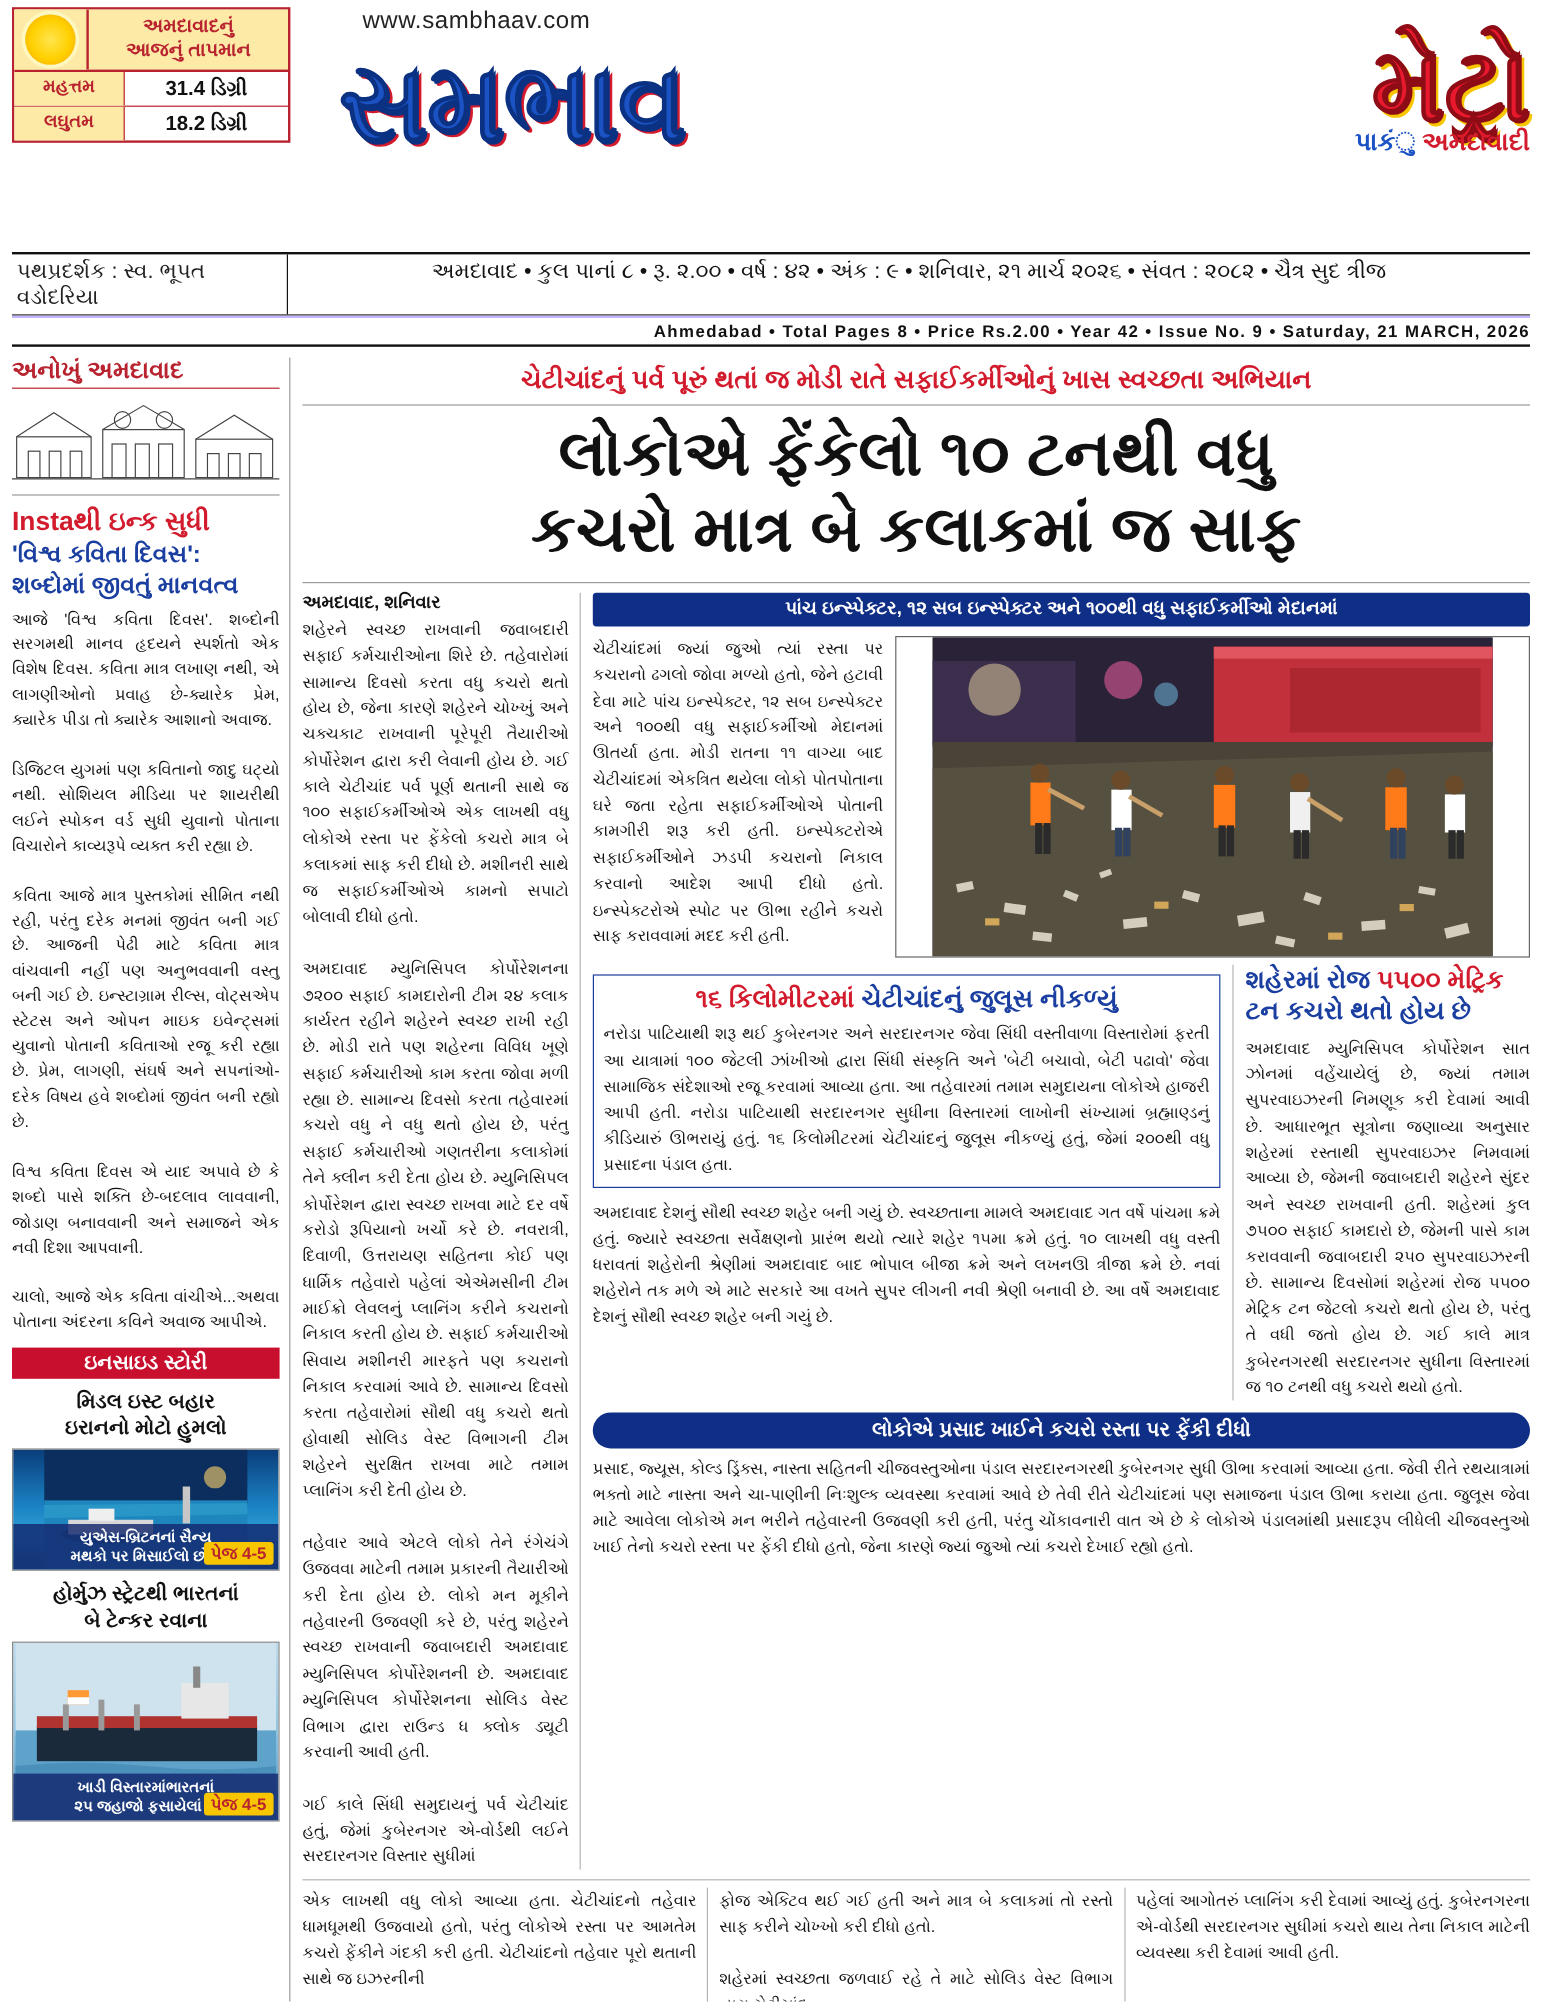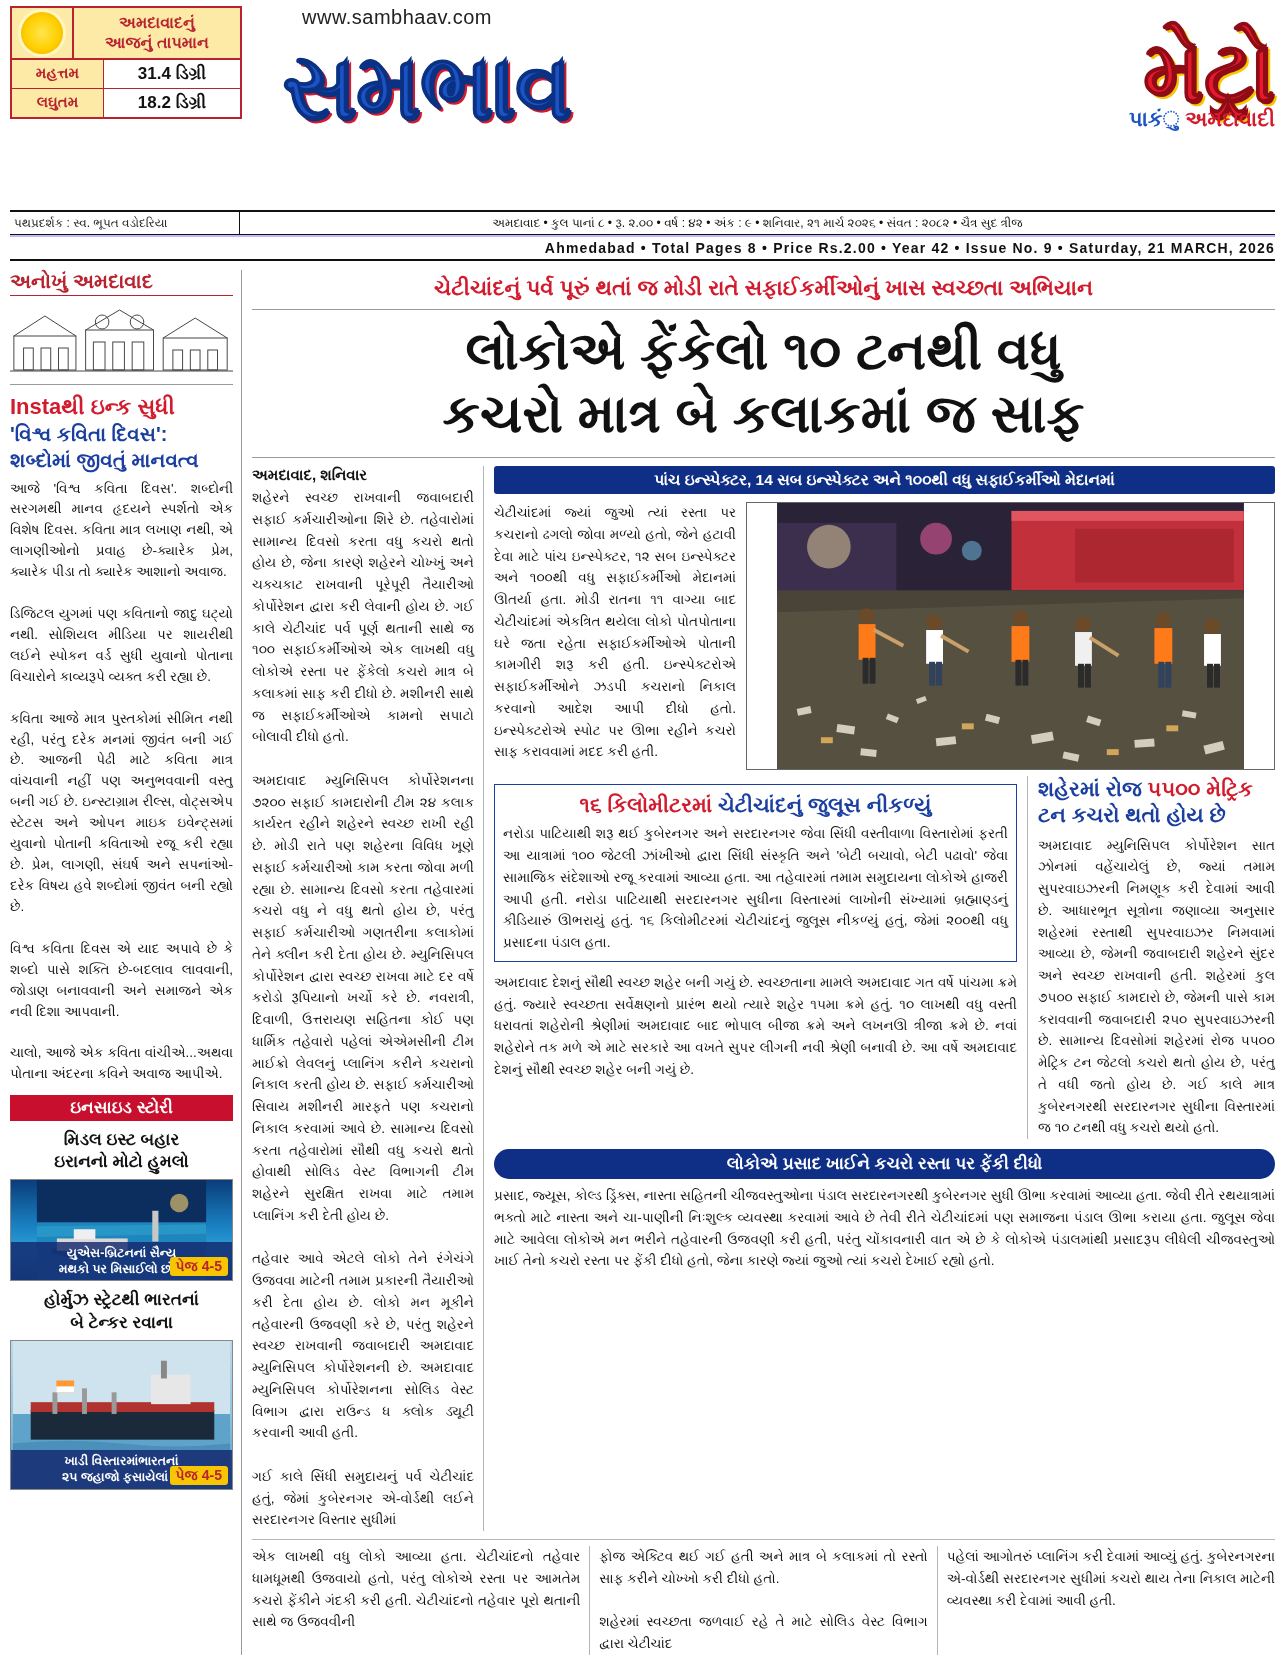--- a/index.html
+++ b/index.html
@@ -45,21 +45,21 @@
   }
   .logo-metro {
     font-size:86px; font-weight:bold; line-height:.95;
     color:#e8192c;
     text-shadow: 2px 2px 0 #8d0c16, 4px 4px 0 #f7c600;
     -webkit-text-stroke:1px #8d0c16;
   }
   .logo-sub { text-align:right; font-size:21px; font-weight:bold; color:#d21b2c; margin-top:-6px; }
   .logo-sub .b { color:#1b53c4; }
 
-  .mast-meta { border-top:2px solid #111; border-bottom:1px solid #111; display:flex; font-size:12px; margin-top:4px; }
+  .mast-meta { border-top:2px solid #111; border-bottom:1px solid #111; display:flex; font-size:18px; margin-top:4px; }
   .meta-left { width:230px; padding:4px 4px; border-right:1px solid #111; color:#222; }
   .meta-right { flex:1; padding:4px 6px; text-align:center; }
   .meta-line2 { border-top:2px solid #c4b5fd; border-bottom:2px solid #111; text-align:right; font-size:14px; letter-spacing:1.2px; padding:3px 0;font-weight:bold; }
 
   
   .body-wrap { display:flex; margin-top:9px;justify-content:flex-end; }
   .left-col { width:232px; padding-right:8px; border-right:1px solid #9a9a9a; }
   .right-col { flex:1; padding-left:10px; }
 
   .lc-title { color:#b8232f; font-size:20px; font-weight:bold; border-bottom:1px solid #b8232f; padding-bottom:2px; }
@@ -278,21 +278,21 @@
 
 અમદાવાદ મ્યુનિસિપલ કોર્પોરેશનના ૭૨૦૦ સફાઈ કામદારોની ટીમ ૨૪ કલાક કાર્યરત રહીને શહેરને સ્વચ્છ રાખી રહી છે. મોડી રાતે પણ શહેરના વિવિધ ખૂણે સફાઈ કર્મચારીઓ કામ કરતા જોવા મળી રહ્યા છે. સામાન્ય દિવસો કરતા તહેવારમાં કચરો વધુ ને વધુ થતો હોય છે, પરંતુ સફાઈ કર્મચારીઓ ગણતરીના કલાકોમાં તેને ક્લીન કરી દેતા હોય છે. મ્યુનિસિપલ કોર્પોરેશન દ્વારા સ્વચ્છ રાખવા માટે દર વર્ષે કરોડો રૂપિયાનો ખર્ચો કરે છે. નવરાત્રી, દિવાળી, ઉત્તરાયણ સહિતના કોઈ પણ ધાર્મિક તહેવારો પહેલાં એએમસીની ટીમ માઈક્રો લેવલનું પ્લાનિંગ કરીને કચરાનો નિકાલ કરતી હોય છે. સફાઈ કર્મચારીઓ સિવાય મશીનરી મારફતે પણ કચરાનો નિકાલ કરવામાં આવે છે. સામાન્ય દિવસો કરતા તહેવારોમાં સૌથી વધુ કચરો થતો હોવાથી સોલિડ વેસ્ટ વિભાગની ટીમ શહેરને સુરક્ષિત રાખવા માટે તમામ પ્લાનિંગ કરી દેતી હોય છે.
 
 તહેવાર આવે એટલે લોકો તેને રંગેચંગે ઉજવવા માટેની તમામ પ્રકારની તૈયારીઓ કરી દેતા હોય છે. લોકો મન મૂકીને તહેવારની ઉજવણી કરે છે, પરંતુ શહેરને સ્વચ્છ રાખવાની જવાબદારી અમદાવાદ મ્યુનિસિપલ કોર્પોરેશનની છે. અમદાવાદ મ્યુનિસિપલ કોર્પોરેશનના સોલિડ વેસ્ટ વિભાગ દ્વારા રાઉન્ડ ધ ક્લોક ડ્યૂટી કરવાની આવી હતી.
 
 ગઈ કાલે સિંધી સમુદાયનું પર્વ ચેટીચાંદ હતું, જેમાં કુબેરનગર એ-વોર્ડથી લઈને સરદારનગર વિસ્તાર સુધીમાં</div>
         </div>
 
         <div class="c23">
 
-          <div class="blue-strip">પાંચ ઇન્સ્પેક્ટર, 14 સબ ઇન્સ્પેક્ટર અને ૧૦૦થી વધુ સફાઈકર્મીઓ મેદાનમાં</div>
+          <div class="blue-strip">પાંચ ઇન્સ્પેક્ટર, ૧૨ સબ ઇન્સ્પેક્ટર અને ૧૦૦થી વધુ સફાઈકર્મીઓ મેદાનમાં</div>
 
           <div class="subcols" style="margin-top:8px;">
             <div class="sc-left" style="width:252px;flex:none;">
               <div class="txt">ચેટીચાંદમાં જ્યાં જુઓ ત્યાં રસ્તા પર કચરાનો ઢગલો જોવા મળ્યો હતો, જેને હટાવી દેવા માટે પાંચ ઇન્સ્પેક્ટર, ૧૨ સબ ઇન્સ્પેક્ટર અને ૧૦૦થી વધુ સફાઈકર્મીઓ મેદાનમાં ઊતર્યા હતા. મોડી રાતના ૧૧ વાગ્યા બાદ ચેટીચાંદમાં એકત્રિત થયેલા લોકો પોતપોતાના ઘરે જતા રહેતા સફાઈકર્મીઓએ પોતાની કામગીરી શરૂ કરી હતી. ઇન્સ્પેક્ટરોએ સફાઈકર્મીઓને ઝડપી કચરાનો નિકાલ કરવાનો આદેશ આપી દીધો હતો. ઇન્સ્પેક્ટરોએ સ્પોટ પર ઊભા રહીને કચરો સાફ કરાવવામાં મદદ કરી હતી.</div>
             </div>
             <div style="flex:1;">
               <div class="photo-main">
                 <svg viewBox="0 0 470 268" style="width:100%;height:100%;display:block;">
                   <rect width="470" height="268" fill="#1d1b2a"></rect>
                   <rect x="0" y="0" width="470" height="92" fill="#2a2338"></rect>
@@ -397,21 +397,21 @@
             </div>
           </div>
 
           <div class="pill">લોકોએ પ્રસાદ ખાઈને કચરો રસ્તા પર ફેંકી દીધો</div>
           <div class="txt">પ્રસાદ, જ્યૂસ, કોલ્ડ ડ્રિંક્સ, નાસ્તા સહિતની ચીજવસ્તુઓના પંડાલ સરદારનગરથી કુબેરનગર સુધી ઊભા કરવામાં આવ્યા હતા. જેવી રીતે રથયાત્રામાં ભક્તો માટે નાસ્તા અને ચા-પાણીની નિઃશુલ્ક વ્યવસ્થા કરવામાં આવે છે તેવી રીતે ચેટીચાંદમાં પણ સમાજના પંડાલ ઊભા કરાયા હતા. જુલૂસ જેવા માટે આવેલા લોકોએ મન ભરીને તહેવારની ઉજવણી કરી હતી, પરંતુ ચોંકાવનારી વાત એ છે કે લોકોએ પંડાલમાંથી પ્રસાદરૂપ લીધેલી ચીજવસ્તુઓ ખાઈ તેનો કચરો રસ્તા પર ફેંકી દીધો હતો, જેના કારણે જ્યાં જુઓ ત્યાં કચરો દેખાઈ રહ્યો હતો.</div>
         </div>
       </div>
 
       <div class="bottom-cols">
         <div class="bc">
-          <div class="txt" style="white-space:pre-line;">એક લાખથી વધુ લોકો આવ્યા હતા. ચેટીચાંદનો તહેવાર ધામધૂમથી ઉજવાયો હતો, પરંતુ લોકોએ રસ્તા પર આમતેમ કચરો ફેંકીને ગંદકી કરી હતી. ચેટીચાંદનો તહેવાર પૂરો થતાની સાથે જ ઉજવવીની</div>
+          <div class="txt" style="white-space:pre-line;">એક લાખથી વધુ લોકો આવ્યા હતા. ચેટીચાંદનો તહેવાર ધામધૂમથી ઉજવાયો હતો, પરંતુ લોકોએ રસ્તા પર આમતેમ કચરો ફેંકીને ગંદકી કરી હતી. ચેટીચાંદનો તહેવાર પૂરો થતાની સાથે જ ઇઝરનીની</div>
         </div>
         <div class="bc">
           <div class="txt" style="white-space:pre-line;">ફોજ એક્ટિવ થઈ ગઈ હતી અને માત્ર બે કલાકમાં તો રસ્તો સાફ કરીને ચોખ્ખો કરી દીધો હતો.
 
 શહેરમાં સ્વચ્છતા જળવાઈ રહે તે માટે સોલિડ વેસ્ટ વિભાગ દ્વારા ચેટીચાંદ</div>
         </div>
         <div class="bc">
           <div class="txt" style="white-space:pre-line;">પહેલાં આગોતરું પ્લાનિંગ કરી દેવામાં આવ્યું હતું. કુબેરનગરના એ-વોર્ડથી સરદારનગર સુધીમાં કચરો થાય તેના નિકાલ માટેની વ્યવસ્થા કરી દેવામાં આવી હતી.</div>
         </div>
       </div>

